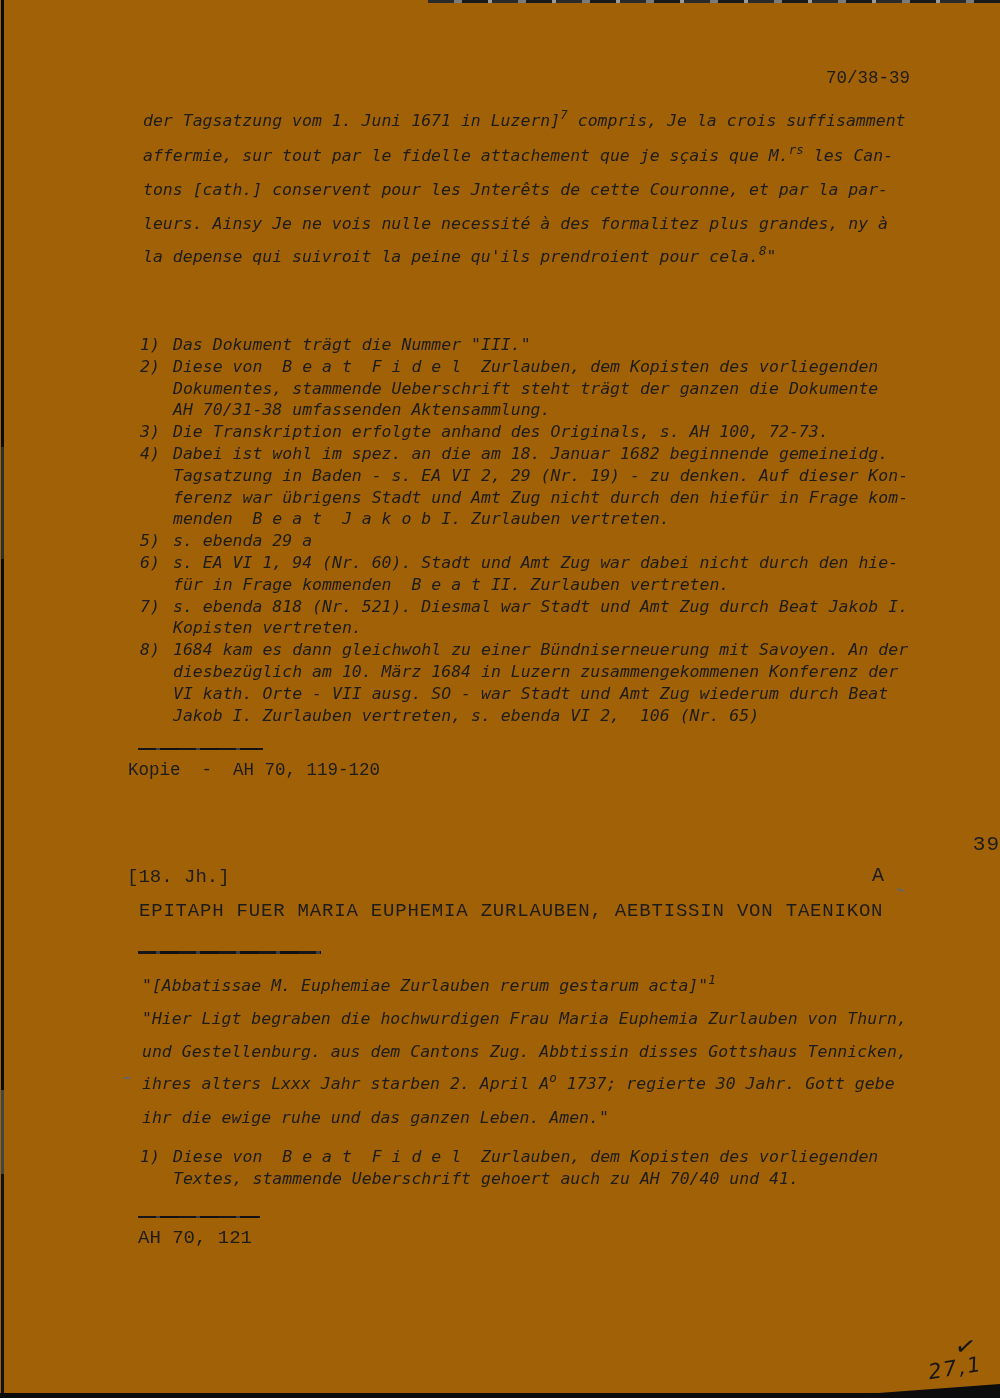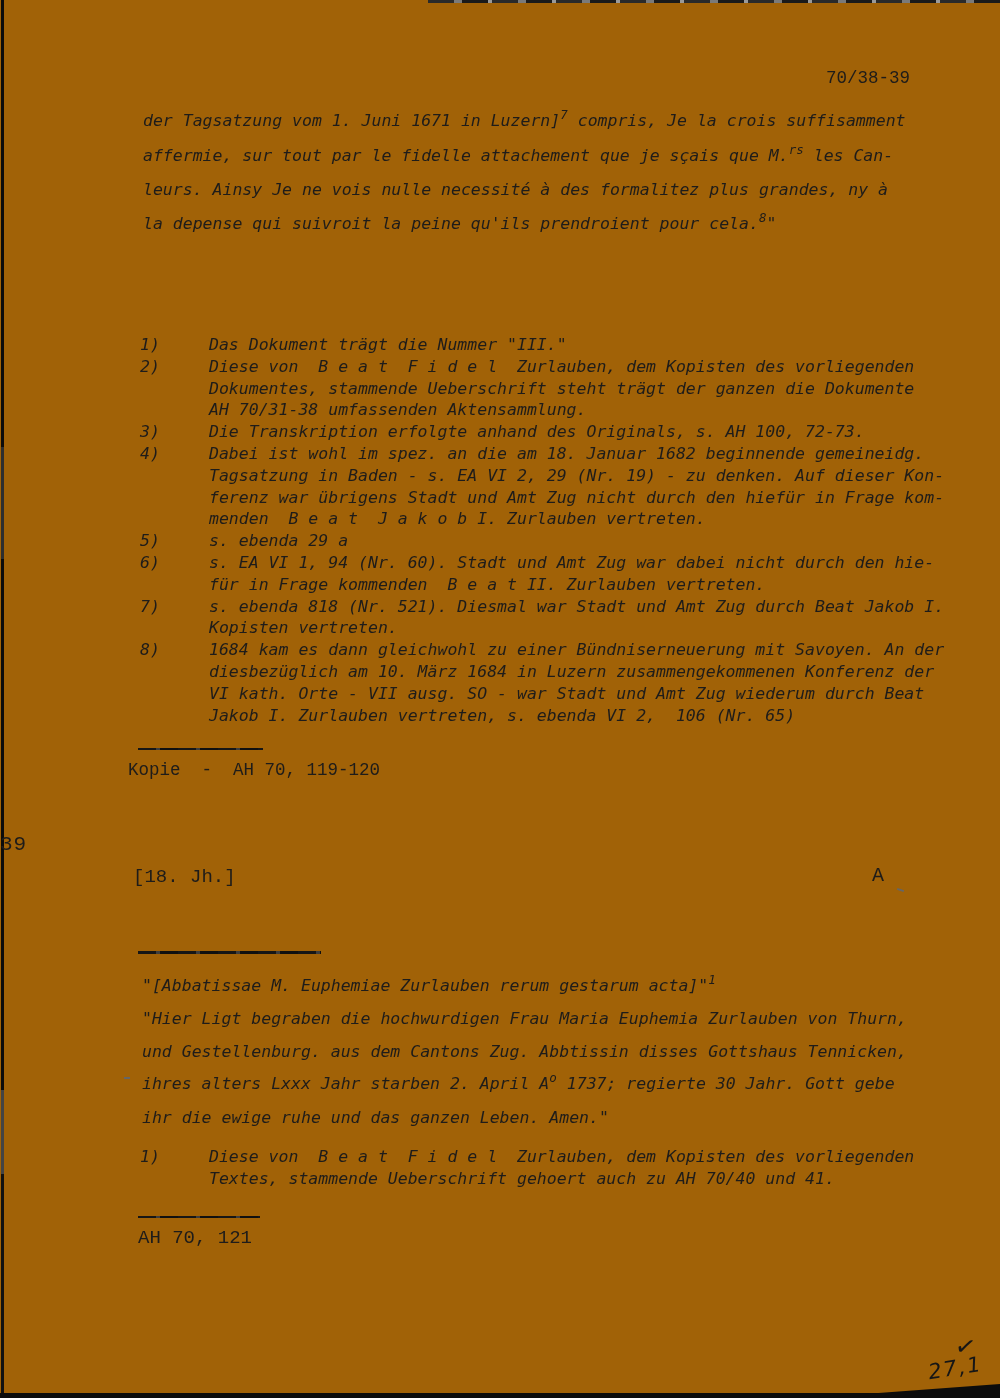--- a/index.html
+++ b/index.html
@@ -10,21 +10,21 @@
   }
   .abs { position:absolute; }
   .it  { font-family:"DejaVu Sans Mono", monospace; font-style:italic; }
   .up  { font-family:"Liberation Mono", monospace; }
   .ln  { white-space:pre; }
   .quote  { font-size:16.5px; line-height:33.5px; }
   .quote2 { font-size:16.5px; line-height:32.4px; }
   .fns    { font-size:16.5px; line-height:21.8px; }
   .fn     { display:flex; }
   .fn-num { width:33px; flex:none; }
-  .fn-body{ flex:1;margin-left:36px; }
+  .fn-body{ flex:1; }
   .sup { display:inline-block; transform:translateY(-7px); font-size:12.5px; }
   .sep { background:repeating-linear-gradient(90deg,#161616 0 18px,#3d3d3d 18px 22px,#101010 22px 40px); }
   .edge-left { left:1px; top:0; width:3px; height:1398px;
     background:linear-gradient(180deg,#0b0b0b 0 32%,#2e2e2e 32% 40%,#0b0b0b 40% 78%,#444 78% 84%,#111 84% 100%); }
   .edge-top { left:428px; top:0; width:572px; height:3px;
     background:repeating-linear-gradient(90deg,#2a2a2a 0 26px,#7a7a7a 26px 34px,#1a1a1a 34px 60px,#9a9a9a 60px 64px); }
   .edge-bottom { left:0; bottom:0; width:1000px; height:5px; background:#0c0c0c; }
   .edge-corner { right:0; bottom:4px; width:135px; height:10px; background:#0c0c0c;
     clip-path:polygon(0 100%, 100% 0, 100% 100%); }
   .hand { font-family:"DejaVu Sans", sans-serif; font-style:italic; color:#161616; }
@@ -38,20 +38,21 @@
   <div class="abs edge-left"></div>
   <div class="abs edge-top"></div>
   <div class="abs edge-bottom"></div>
   <div class="abs edge-corner"></div>
 
   <div class="abs up" style="left:826px; top:68px; font-size:17.5px;">70/38-39</div>
 
   <div class="abs it quote" style="left:143px; top:104px;">
     <div class="ln"><span>der Tagsatzung vom 1. Juni 1671 in Luzern]</span><span class="sup">7</span><span> compris, Je la crois suffisamment</span></div>
     <div class="ln"><span>affermie, sur tout par le fidelle attachement que je sçais que M.</span><span class="sup">rs</span><span> les Can-</span></div>
+    <div class="ln"><span>tons [cath.] conservent pour les Jnterêts de cette Couronne, et par la par-</span></div>
     <div class="ln"><span>leurs. Ainsy Je ne vois nulle necessité à des formalitez plus grandes, ny à</span></div>
     <div class="ln"><span>la depense qui suivroit la peine qu'ils prendroient pour cela.</span><span class="sup">8</span><span>"</span></div>
   </div>
 
   <div class="abs it fns" style="left:140px; top:334px; width:830px;">
     <div class="fn">
       <span class="fn-num">1)</span>
       <div class="fn-body">
           <div class="ln">Das Dokument trägt die Nummer "III."</div>
         </div>
@@ -106,24 +107,25 @@
         <div class="ln">diesbezüglich am 10. März 1684 in Luzern zusammengekommenen Konferenz der</div>
         <div class="ln">VI kath. Orte - VII ausg. SO - war Stadt und Amt Zug wiederum durch Beat</div>
         <div class="ln">Jakob I. Zurlauben vertreten, s. ebenda VI 2,  106 (Nr. 65)</div>
       </div>
     </div>
   </div>
 
   <div class="abs sep" style="left:138px; top:748px; width:125px; height:2px;"></div>
   <div class="abs up ln" style="left:128px; top:760px; font-size:17.5px;">Kopie  -  AH 70, 119-120</div>
 
-  <div class="abs up" style="left:0; top:833px; width:1000px; text-align:left; font-size:21px; letter-spacing:1px;">39</div>
-  <div class="abs up" style="left:133px; top:866px; font-size:19px;">[18. Jh.]</div>
+  <div class="abs up" style="left:0; top:833px; width:1000px; text-align:right; font-size:21px; letter-spacing:1px;">39</div>
+  <div class="abs up" style="left:127px; top:866px; font-size:19px;">[18. Jh.]</div>
   <div class="abs up" style="left:872px; top:864px; font-size:20px;">A</div>
   <div class="abs stray" style="left:897px; top:889px; width:7px; height:2px; transform:rotate(18deg);"></div>
+  <div class="abs up" style="left:139px; top:900px; font-size:19px; letter-spacing:0.8px;">EPITAPH FUER MARIA EUPHEMIA ZURLAUBEN, AEBTISSIN VON TAENIKON</div>
   <div class="abs sep" style="left:138px; top:951px; width:183px; height:3px;"></div>
 
   <div class="abs it quote2" style="left:142px; top:970px;">
     <div class="ln"><span>"[Abbatissae M. Euphemiae Zurlauben rerum gestarum acta]"</span><span class="sup">1</span></div>
     <div class="ln"><span>"Hier Ligt begraben die hochwurdigen Frau Maria Euphemia Zurlauben von Thurn,</span></div>
     <div class="ln"><span>und Gestellenburg. aus dem Cantons Zug. Abbtissin disses Gottshaus Tennicken,</span></div>
     <div class="ln"><span>ihres alters Lxxx Jahr starben 2. April A</span><span class="sup">o</span><span> 1737; regierte 30 Jahr. Gott gebe</span></div>
     <div class="ln"><span>ihr die ewige ruhe und das ganzen Leben. Amen."</span></div>
   </div>
   <div class="abs stray" style="left:124px; top:1077px; width:6px; height:2px;"></div>

